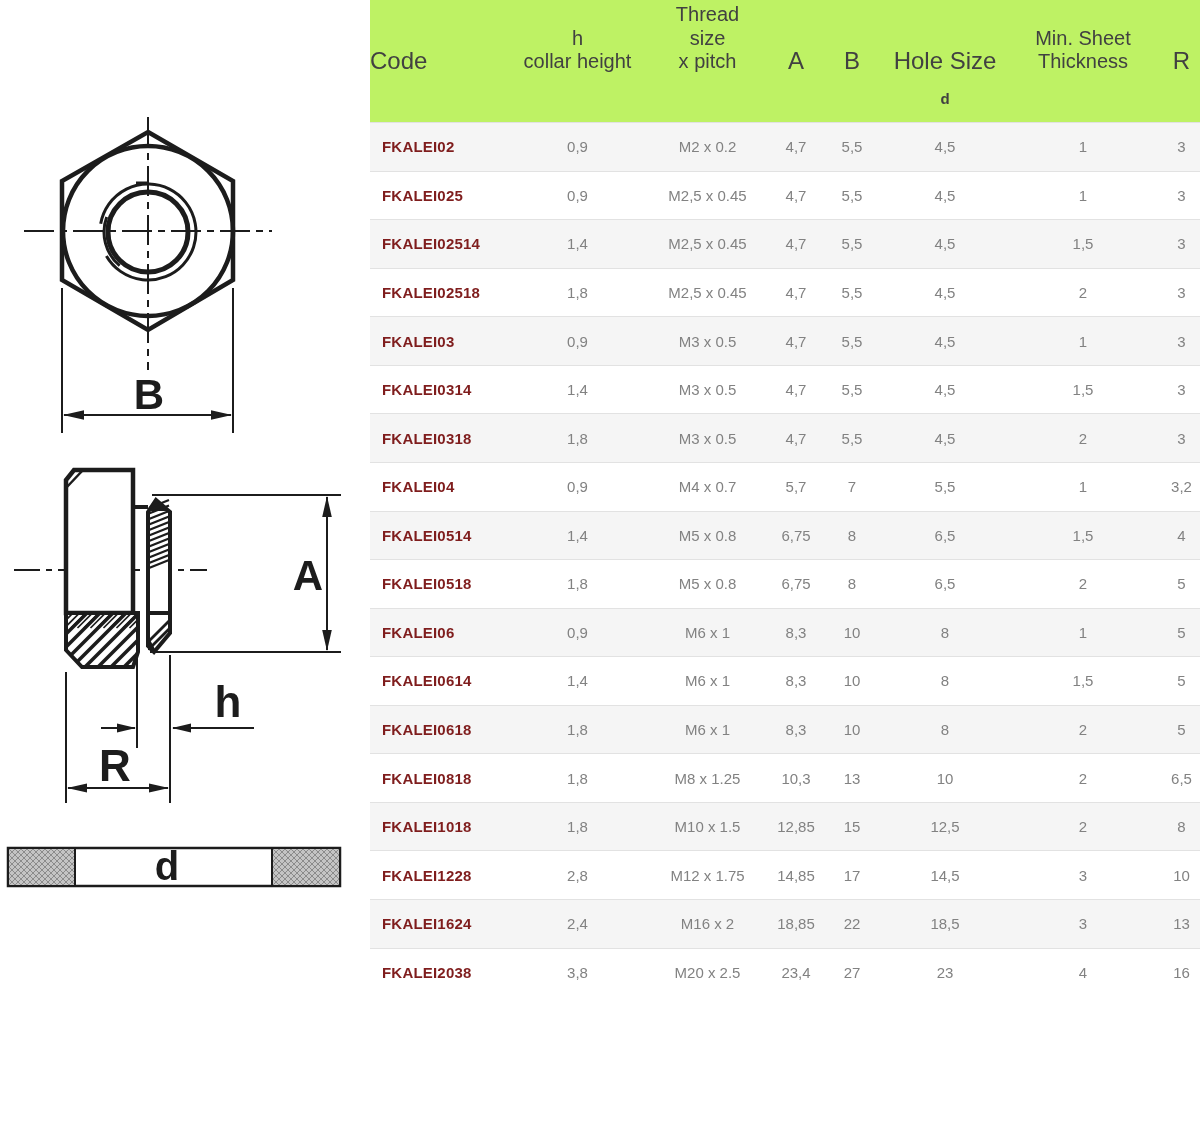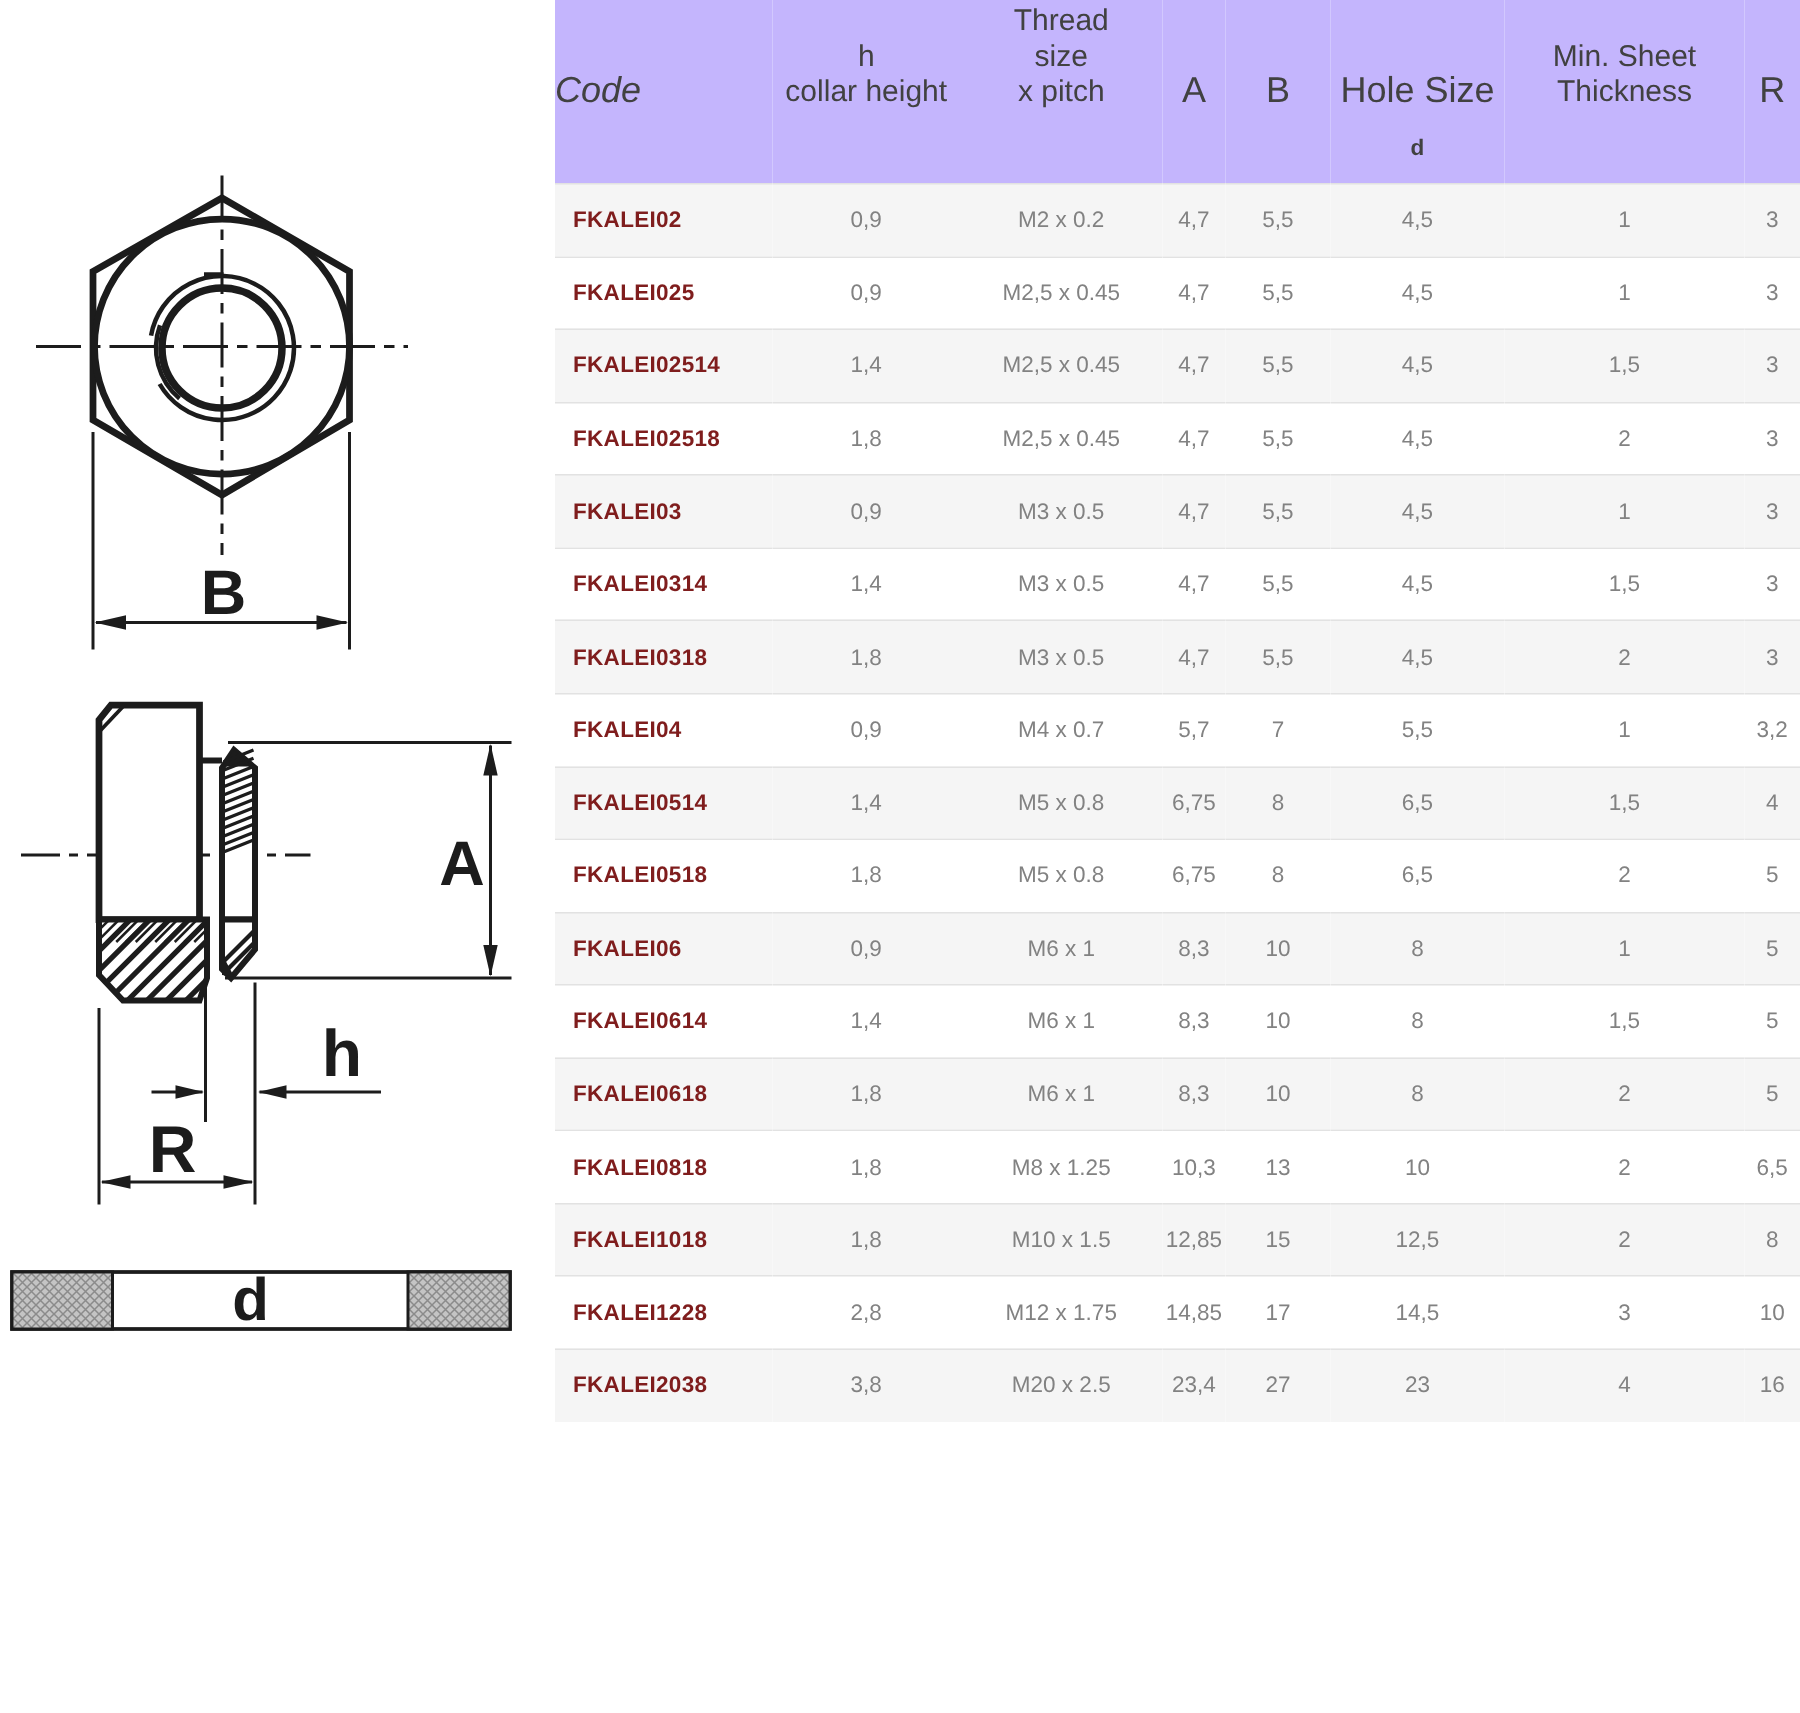--- a/index.html
+++ b/index.html
@@ -9,26 +9,26 @@
 
   
   .drawings{position:absolute;left:0;top:0;width:370px;height:1142px;}
 
   
   table.spec{position:absolute;left:370px;top:0;width:830px;
              border-collapse:separate;border-spacing:0;table-layout:fixed;}
   table.spec th,table.spec td{box-sizing:border-box;padding:0;margin:0;}
 
   thead th{font-weight:400;color:#414141;text-align:center;vertical-align:bottom;
-           padding-bottom:7px;background:#c4b5fd;}
+           padding-bottom:7px;background:#bef264;}
   thead tr.h-main th{height:74px;}
   thead tr.h-sub th{height:48px;vertical-align:top;padding-top:16px;padding-bottom:0;}
   th .big{font-size:24px;line-height:1.1;}
   th .small{font-size:20px;line-height:1.18;}
-  th.h-code{text-align:left;padding-left:12px;font-style:italic;}
+  th.h-code{text-align:left;padding-left:12px;}
   .d-sub{font-size:15px;font-weight:700;color:#414141;}
 
   tbody td{height:48.571px;font-size:15px;color:#828282;text-align:center;
            vertical-align:middle;border-top:1px solid #e2e2e2;background:#ffffff;}
   tbody tr:nth-child(odd) td{background:#f5f5f5;}
   tbody td.c-code{text-align:left;padding-left:12px;font-weight:700;color:#7f1d1d;
                   font-size:15px;letter-spacing:.2px;}
 
   .dimtext{font-family:"Liberation Sans","DejaVu Sans",sans-serif;font-weight:700;fill:#1c1c1c;}
 </style>
@@ -391,20 +391,30 @@
       <td class="c-code">FKALEI1228</td>
       <td>2,8</td>
       <td>M12 x 1.75</td>
       <td>14,85</td>
       <td>17</td>
       <td>14,5</td>
       <td>3</td>
       <td>10</td>
     </tr>
 
+    <tr>
+      <td class="c-code">FKALEI1624</td>
+      <td>2,4</td>
+      <td>M16 x 2</td>
+      <td>18,85</td>
+      <td>22</td>
+      <td>18,5</td>
+      <td>3</td>
+      <td>13</td>
+    </tr>
 
     <tr>
       <td class="c-code">FKALEI2038</td>
       <td>3,8</td>
       <td>M20 x 2.5</td>
       <td>23,4</td>
       <td>27</td>
       <td>23</td>
       <td>4</td>
       <td>16</td>

